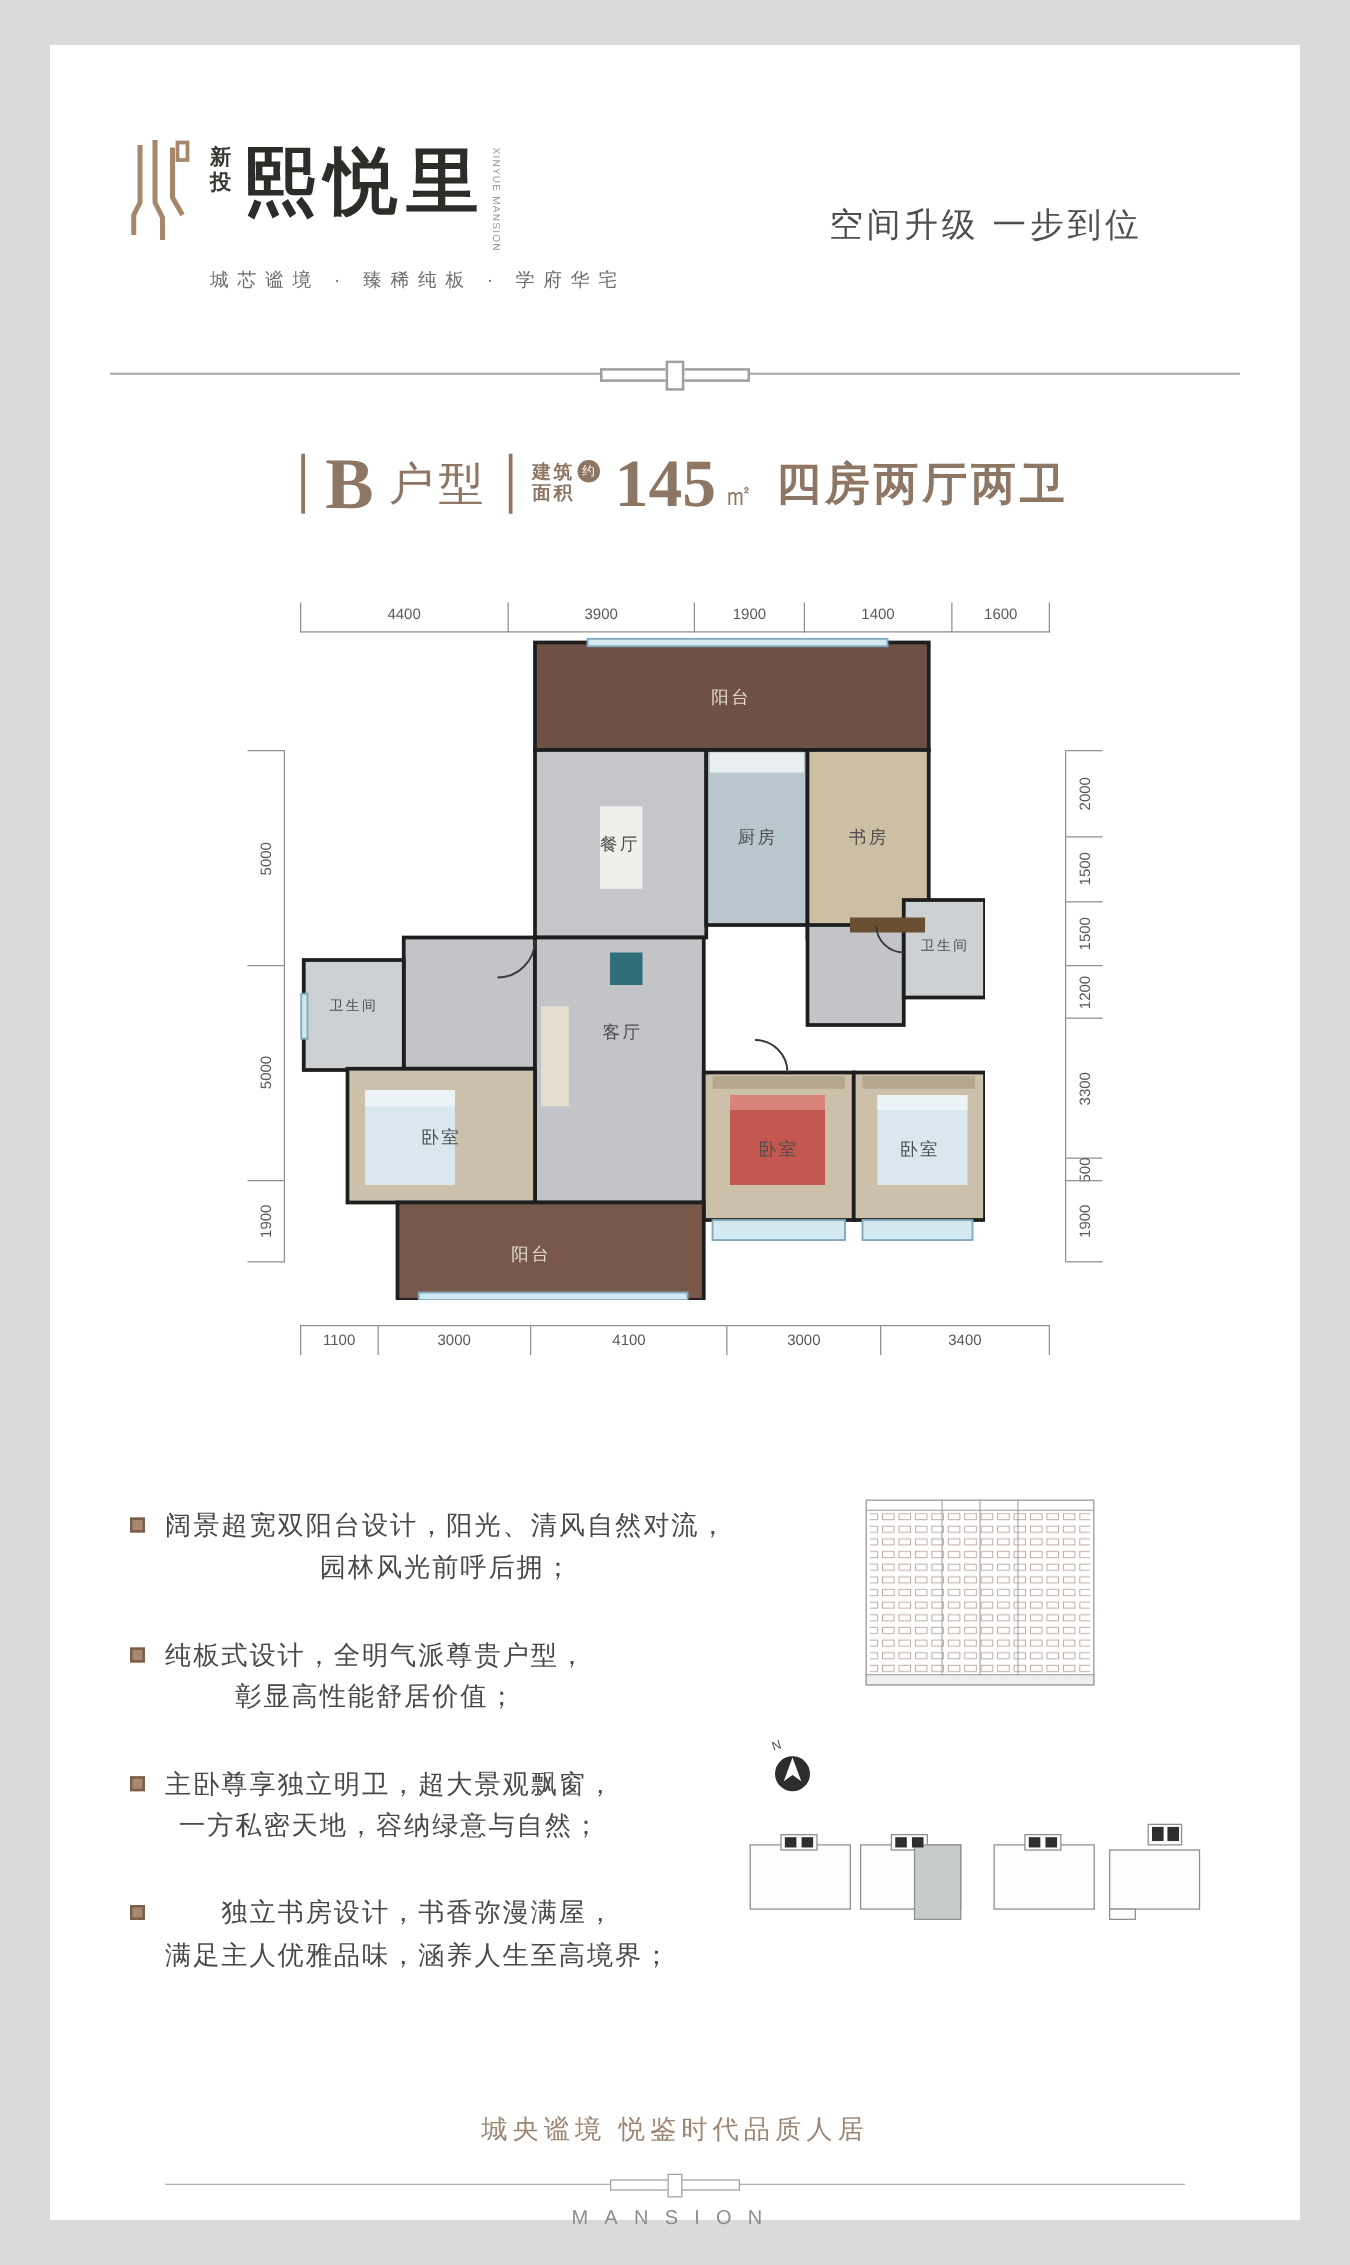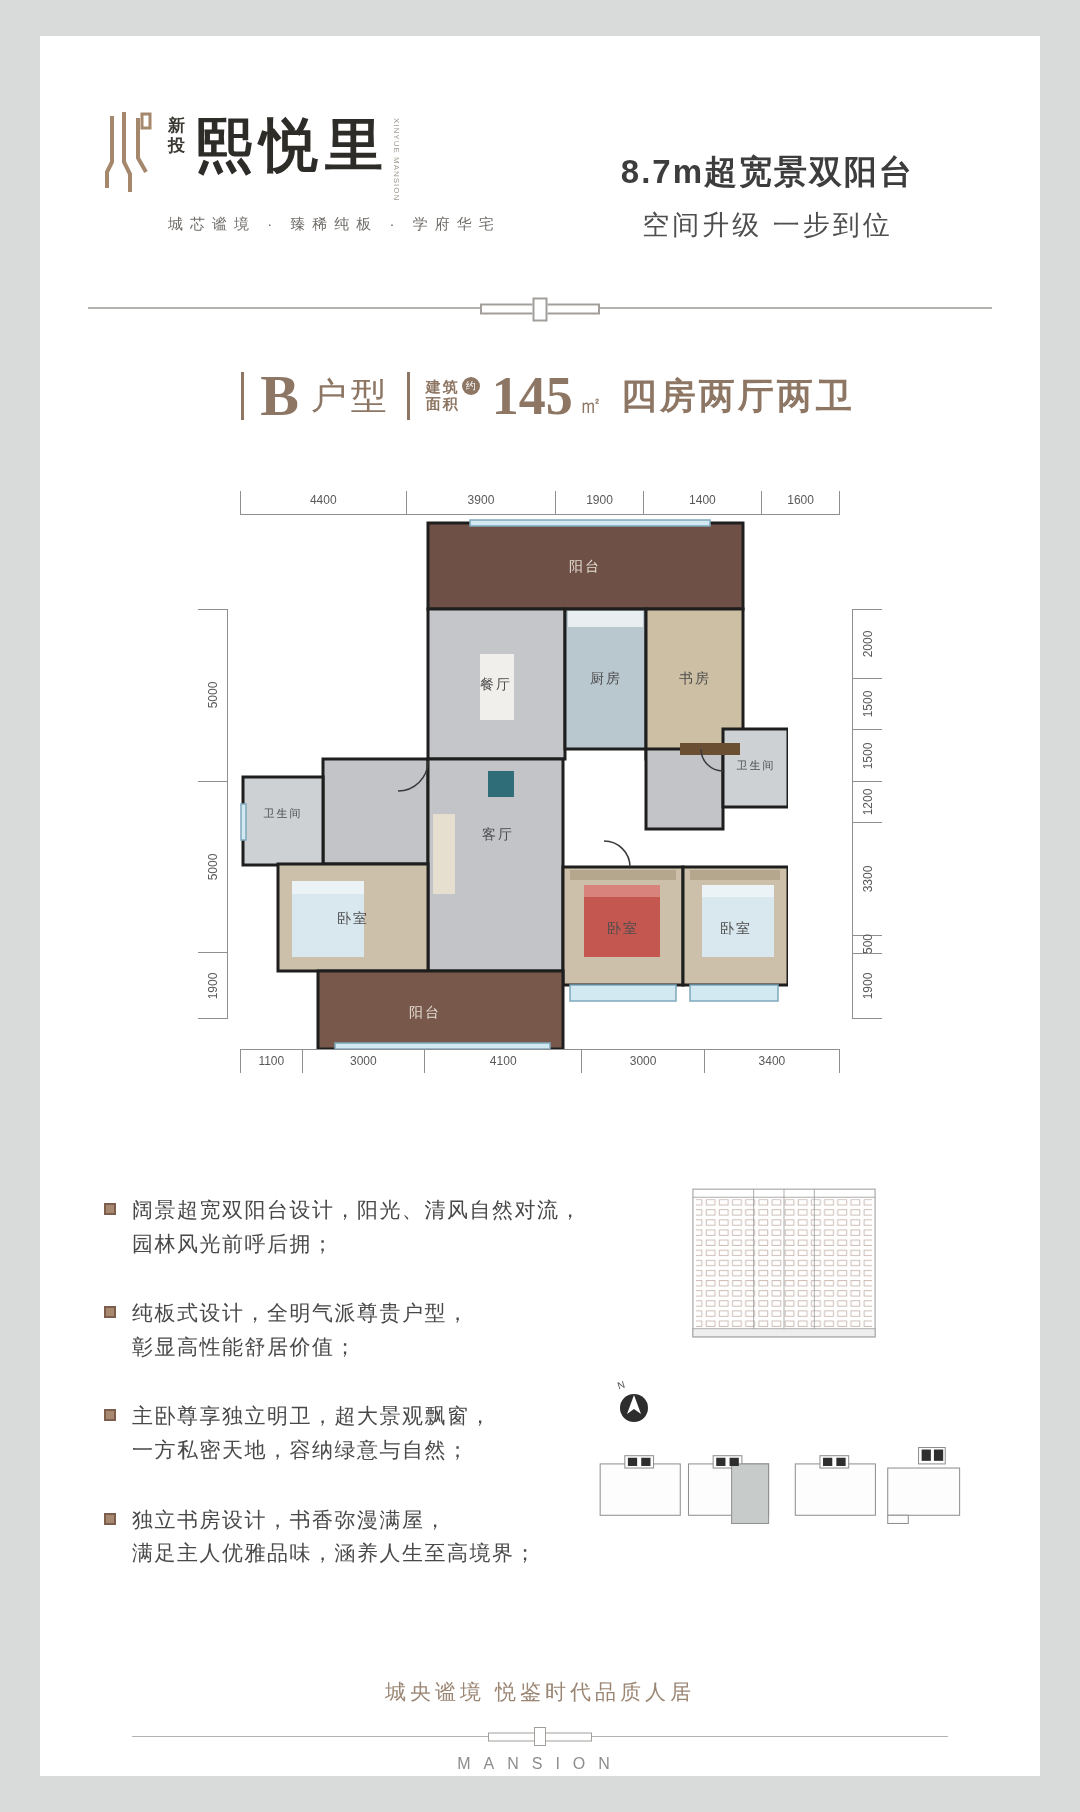--- a/index.html
+++ b/index.html
@@ -46,36 +46,36 @@
   .area-value { font-size:54px; font-weight:bold; line-height:1; margin-left:6px; }
   .area-unit { font-size:24px; margin:0 4px 4px 6px; align-self:flex-end; }
   .rooms-text { font-size:36px; letter-spacing:3px; margin-left:14px; font-weight:bold; }
 
   
   .plan-section { margin-top:66px; display:flex; justify-content:center; align-items:flex-start; gap:12px; }
   .dim-row { display:flex; width:600px; height:24px; }
   .dim-row .seg { position:relative; text-align:center; font-size:12px; color:#585858; }
   .dim-row.top .seg { border-bottom:1px solid #8f8f8f; border-right:1px solid #8f8f8f; padding-top:2px; }
   .dim-row.top .seg:first-child { border-left:1px solid #8f8f8f; }
-  .dim-row.bottom { margin-top:0; }
+  .dim-row.bottom { margin-top:20px; }
   .dim-row.bottom .seg { border-top:1px solid #8f8f8f; border-right:1px solid #8f8f8f; padding-top:4px; }
   .dim-row.bottom .seg:first-child { border-left:1px solid #8f8f8f; }
   .dim-col { display:flex; flex-direction:column; width:30px; height:410px; margin-top:118px; }
   .dim-col.left { border-right:1px solid #8f8f8f; }
   .dim-col.right { border-left:1px solid #8f8f8f; }
   .dim-col .vseg { position:relative; border-top:1px solid #8f8f8f; }
   .dim-col .vseg:last-child { border-bottom:1px solid #8f8f8f; }
   .dim-col .vlabel { position:absolute; top:50%; left:50%; transform:translate(-50%,-50%) rotate(-90deg); font-size:12px; color:#585858; white-space:nowrap; }
   .plan-center { display:flex; flex-direction:column; }
   .plan-svg { margin-top:4px; }
 
   
   .features-section { margin-top:104px; display:flex; padding:0 56px 0 64px; }
   .features-list { flex:1; padding-top:16px; }
-  .feature-item { display:flex; gap:16px; margin-bottom:36px; }
+  .feature-item { display:flex; gap:16px; margin-bottom:36px;text-align:center; }
   .bullet-sq { flex:0 0 12px; width:12px; height:12px; background:#a8886f; border:2px solid #7c5e4c; margin-top:10px; }
   .feature-text { font-size:21px; color:#494949; line-height:1.6; letter-spacing:1.5px; }
   .graphics-col { width:400px; display:flex; flex-direction:column; align-items:center; }
   .compass-row { align-self:flex-start; margin:28px 0 0 28px; }
   .siteplan-svg { margin-top:6px; }
 
   
   .footer { margin-top:72px; text-align:center; }
   .footer-slogan { font-size:21px; color:#9b8674; letter-spacing:4px; }
   .footer-divider { position:relative; border-top:1.5px solid #b5b3af; margin:30px 92px 0; }
@@ -104,21 +104,20 @@
         <div class="logo-sub">
           <span>新</span>
           <span>投</span>
         </div>
         <div class="logo-main">熙悦里</div>
         <div class="logo-side">XINYUE MANSION</div>
       </div>
       <div class="tagline">城芯谧境 · 臻稀纯板 · 学府华宅</div>
     </div>
     <div class="promo">
-      <div class="promo-headline">8.7m超宽景双阳台</div>
       <div class="promo-subline">空间升级  一步到位</div>
     </div>
   </div>
 
   <div class="orn-line">
     <div class="orn"></div>
   </div>
 
   <div class="unit-bar">
     <div class="vbar"></div>

